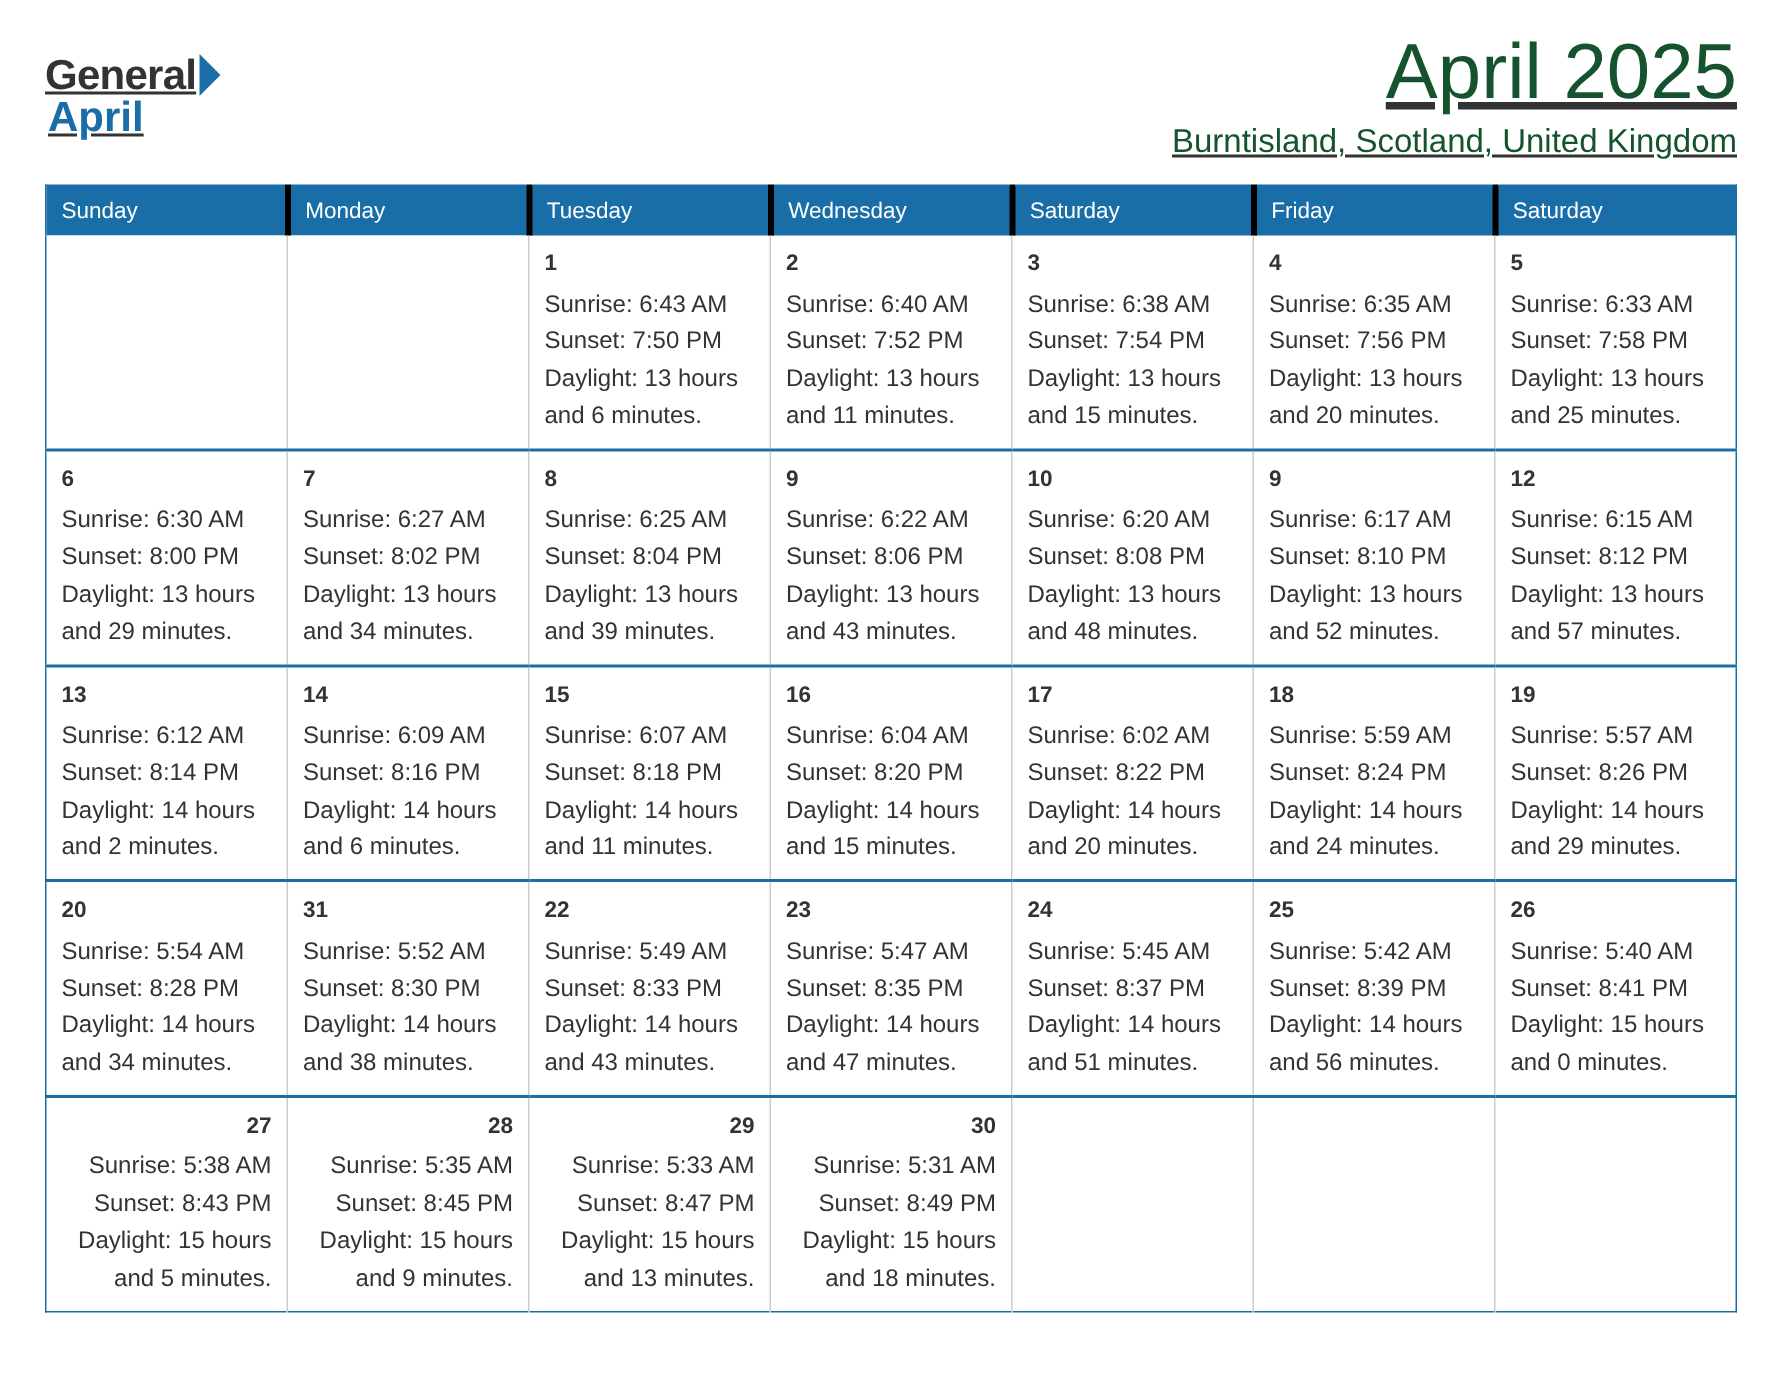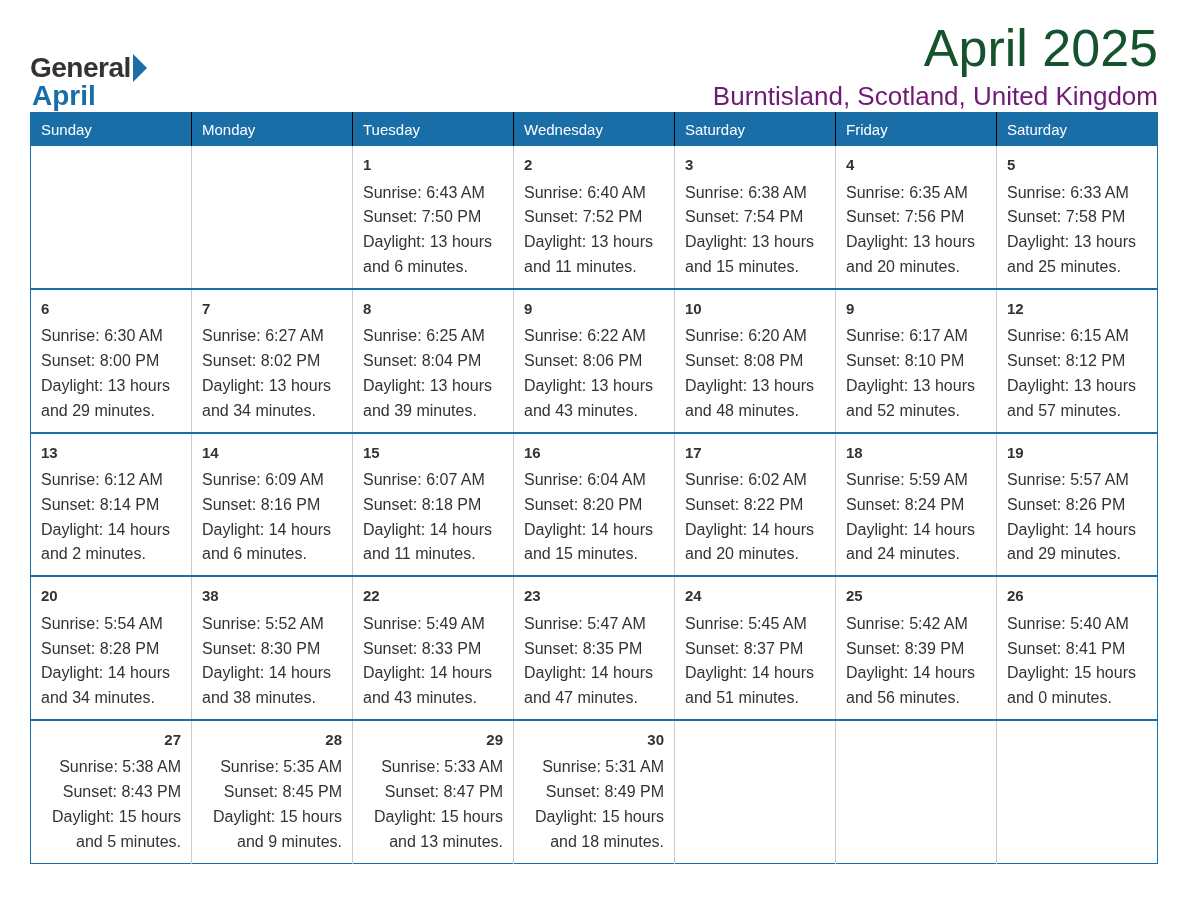--- a/index.html
+++ b/index.html
@@ -7,21 +7,23 @@
       font-family: Arial, Helvetica, sans-serif;
       background: #fff;
       color: #333;
       width: 1188px;
       min-height: 918px;
       padding: 20px 30px;
     }
     .header {
       display: flex;
       justify-content: space-between;
-      align-items: flex-end;
+      align-items: center;
+      margin-bottom: 16px;
+      text-decoration: underline;
     }
     .logo {
       display: flex;
       flex-direction: column;
       align-items: flex-start;
     }
     .logo-top {
       display: flex;
       align-items: center;
     }
@@ -49,38 +51,38 @@
     .title-block {
       text-align: right;
     }
     .title-block h1 {
       font-size: 52px;
       font-weight: normal;
       color: #14532d;
       line-height: 1.1;
     }
     .title-block h2 {
-      font-size: 26px;
+      font-size: 22px;
       font-weight: normal;
-      color: #701a75;
+      color: #14532d;
       margin-top: 4px;
     }
     .calendar {
       width: 100%;
       border-collapse: collapse;
       border: 1px solid #1a6ea8;
     }
     .calendar thead tr th {
       background-color: #1a6ea8;
       color: #fff;
       font-size: 15px;
       font-weight: normal;
       padding: 8px 10px;
       text-align: left;
-      border-right: 1px solid #000000;
+      border-right: 4px solid #000000;
     }
     .calendar thead tr th:last-child {
       border-right: none;
     }
     .calendar tbody tr td {
       vertical-align: top;
       padding: 8px 10px;
       border-right: 1px solid #ccc;
       border-bottom: 2px solid #1a6ea8;
       font-size: 13px;
@@ -223,21 +225,21 @@
           <span class="day-number">19</span>
           <div class="day-info">Sunrise: 5:57 AM<br>Sunset: 8:26 PM<br>Daylight: 14 hours and 29 minutes.</div>
         </td>
       </tr>
       <tr>
         <td>
           <span class="day-number">20</span>
           <div class="day-info">Sunrise: 5:54 AM<br>Sunset: 8:28 PM<br>Daylight: 14 hours and 34 minutes.</div>
         </td>
         <td>
-          <span class="day-number">38</span>
+          <span class="day-number">31</span>
           <div class="day-info">Sunrise: 5:52 AM<br>Sunset: 8:30 PM<br>Daylight: 14 hours and 38 minutes.</div>
         </td>
         <td>
           <span class="day-number">22</span>
           <div class="day-info">Sunrise: 5:49 AM<br>Sunset: 8:33 PM<br>Daylight: 14 hours and 43 minutes.</div>
         </td>
         <td>
           <span class="day-number">23</span>
           <div class="day-info">Sunrise: 5:47 AM<br>Sunset: 8:35 PM<br>Daylight: 14 hours and 47 minutes.</div>
         </td>

